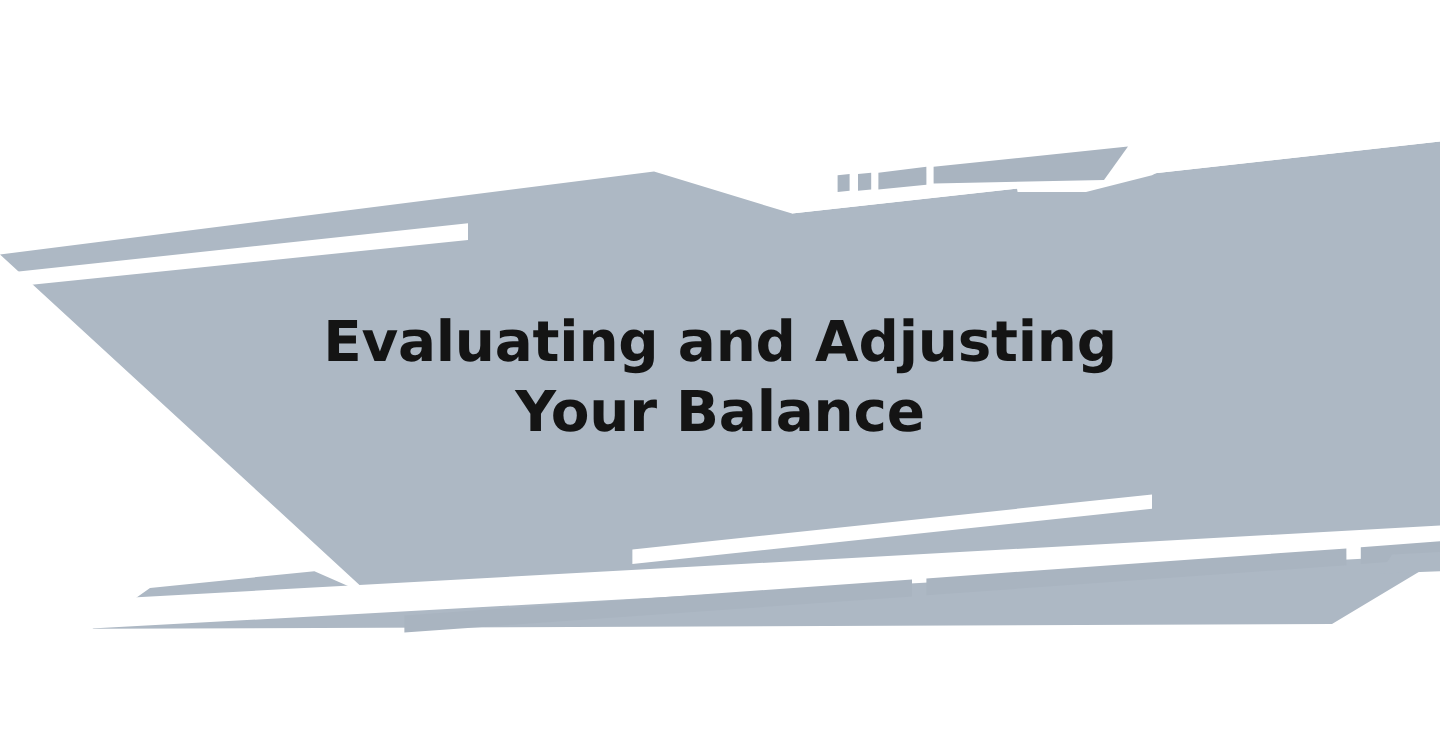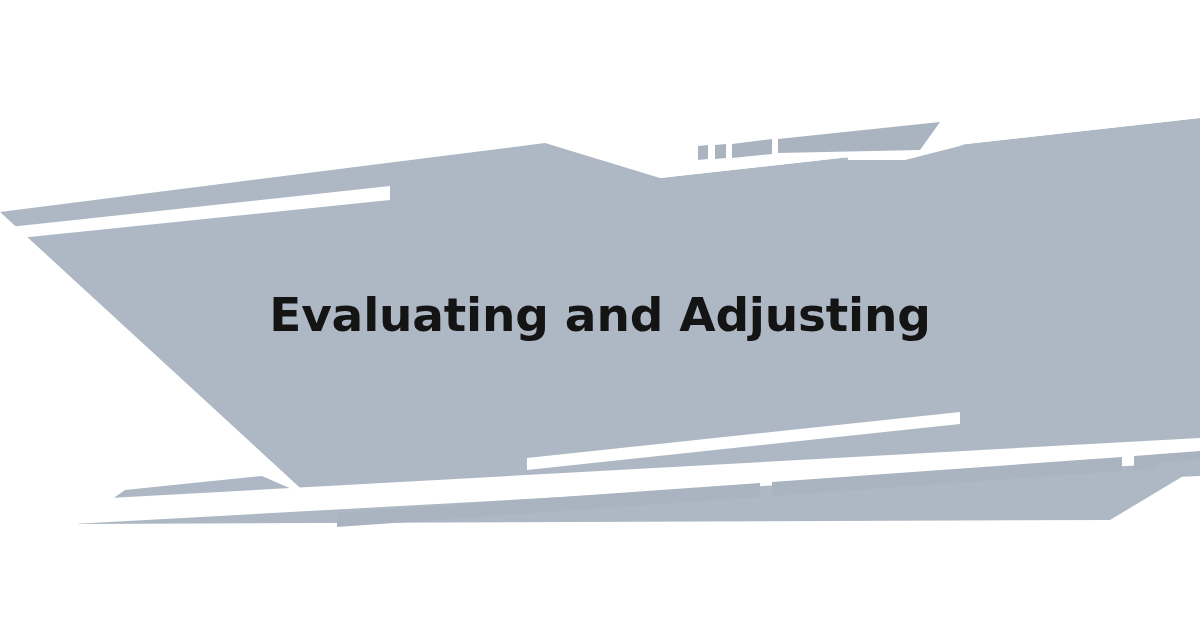--- a/index.html
+++ b/index.html
@@ -81,15 +81,16 @@
       <polygon fill="#a9b4c0" points="772,482 1122,457 1122,471 772,496"></polygon>
       <polygon fill="#a9b4c0" points="1134,456 1200,451 1200,465 1134,470"></polygon>
     </g>
 
     <polygon fill="#adb8c4" points="1160,462 1200,460 1200,476 1150,478"></polygon>
 
   </svg>
 
   <div id="title-block">
     <div class="title-line">Evaluating and Adjusting</div>
+    <div class="title-line">Your Balance</div>
   </div>
 
 </div>
 
 </body></html>

